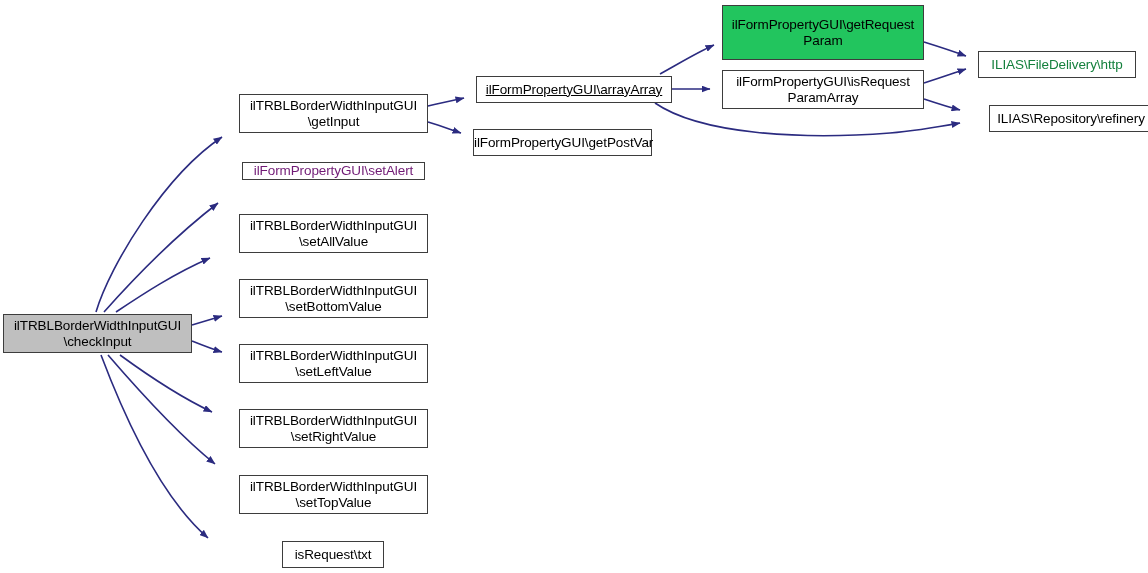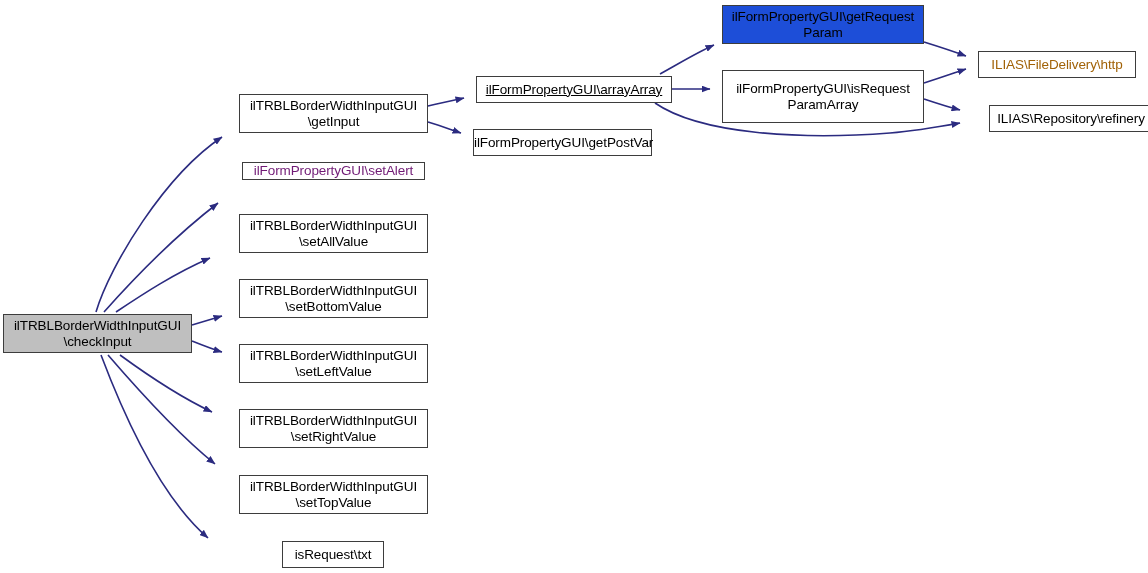--- a/index.html
+++ b/index.html
@@ -90,20 +90,20 @@
 \setBottomValue</span></div>
       <div class="node" style="left: 239px; top: 344px; width: 189px; height: 39px; border-color: rgb(61, 61, 61); color: rgb(0, 0, 0); background: rgb(255, 255, 255);"><span class="node-label">ilTRBLBorderWidthInputGUI
 \setLeftValue</span></div>
       <div class="node" style="left: 239px; top: 409px; width: 189px; height: 39px; border-color: rgb(61, 61, 61); color: rgb(0, 0, 0); background: rgb(255, 255, 255);"><span class="node-label">ilTRBLBorderWidthInputGUI
 \setRightValue</span></div>
       <div class="node" style="left: 239px; top: 475px; width: 189px; height: 39px; border-color: rgb(61, 61, 61); color: rgb(0, 0, 0); background: rgb(255, 255, 255);"><span class="node-label">ilTRBLBorderWidthInputGUI
 \setTopValue</span></div>
       <div class="node" style="left: 282px; top: 541px; width: 102px; height: 27px; border-color: rgb(61, 61, 61); color: rgb(0, 0, 0); background: rgb(255, 255, 255);"><span class="node-label">isRequest\txt</span></div>
       <div class="node" style="left: 476px; top: 76px; width: 196px; height: 27px; border-color: rgb(61, 61, 61); color: rgb(0, 0, 0); background: rgb(255, 255, 255); text-decoration: underline;"><span class="node-label">ilFormPropertyGUI\arrayArray</span></div>
       <div class="node" style="left: 473px; top: 129px; width: 179px; height: 27px; border-color: rgb(61, 61, 61); color: rgb(0, 0, 0); background: rgb(255, 255, 255);"><span class="node-label">ilFormPropertyGUI\getPostVar</span></div>
-      <div class="node" style="left: 722px; top: 5px; width: 202px; height: 39px; border-color: rgb(61, 61, 61); color: rgb(0, 0, 0); background: #1d4ed8;"><span class="node-label">ilFormPropertyGUI\getRequest
+      <div class="node" style="left: 722px; top: 5px; width: 202px; height: 55px; border-color: rgb(61, 61, 61); color: rgb(0, 0, 0); background: #22c55e;"><span class="node-label">ilFormPropertyGUI\getRequest
 Param</span></div>
-      <div class="node" style="left: 722px; top: 70px; width: 202px; height: 53px; border-color: rgb(61, 61, 61); color: rgb(0, 0, 0); background: rgb(255, 255, 255);"><span class="node-label">ilFormPropertyGUI\isRequest
+      <div class="node" style="left: 722px; top: 70px; width: 202px; height: 39px; border-color: rgb(61, 61, 61); color: rgb(0, 0, 0); background: rgb(255, 255, 255);"><span class="node-label">ilFormPropertyGUI\isRequest
 ParamArray</span></div>
-      <div class="node" style="left: 978px; top: 51px; width: 158px; height: 27px; border-color: rgb(61, 61, 61); color: #a16207; background: rgb(255, 255, 255);"><span class="node-label">ILIAS\FileDelivery\http</span></div>
+      <div class="node" style="left: 978px; top: 51px; width: 158px; height: 27px; border-color: rgb(61, 61, 61); color: #15803d; background: rgb(255, 255, 255);"><span class="node-label">ILIAS\FileDelivery\http</span></div>
       <div class="node" style="left: 972px; top: 105px; width: 164px; height: 27px; border-color: rgb(61, 61, 61); color: rgb(0, 0, 0); background: rgb(255, 255, 255); margin-left: 17px;"><span class="node-label">ILIAS\Repository\refinery</span></div>
     </div>
 </div>
 
 </body></html>

